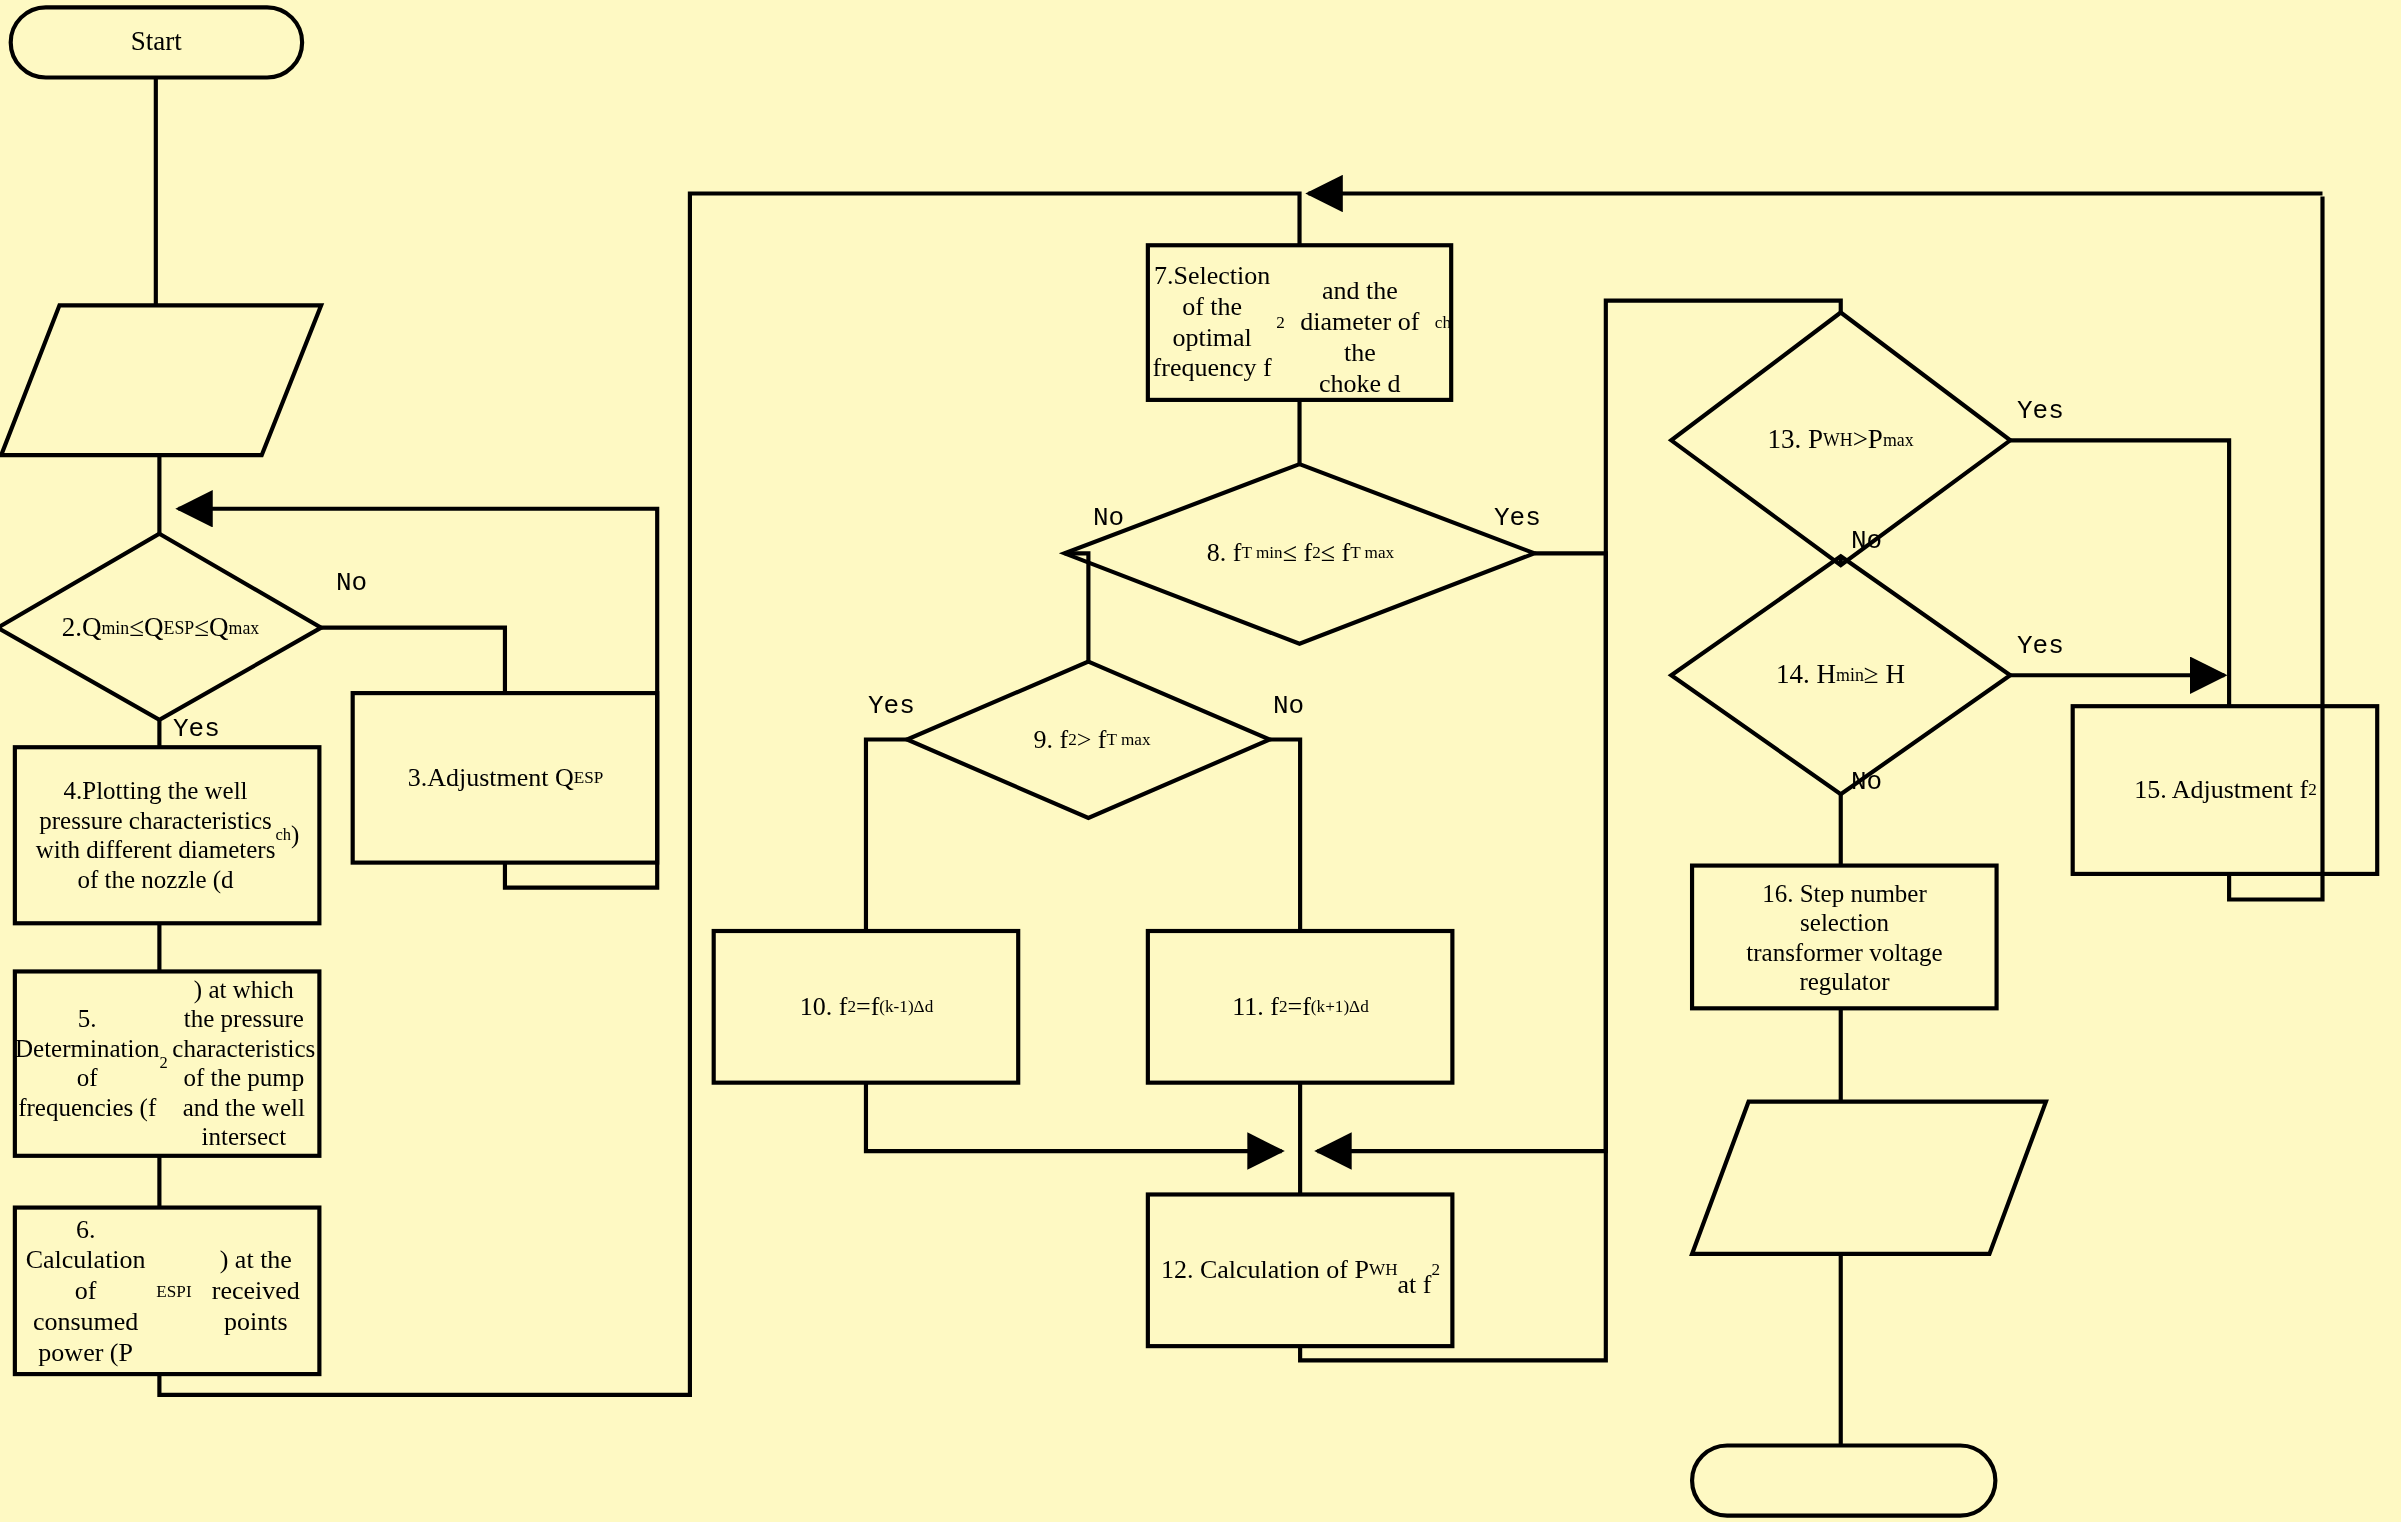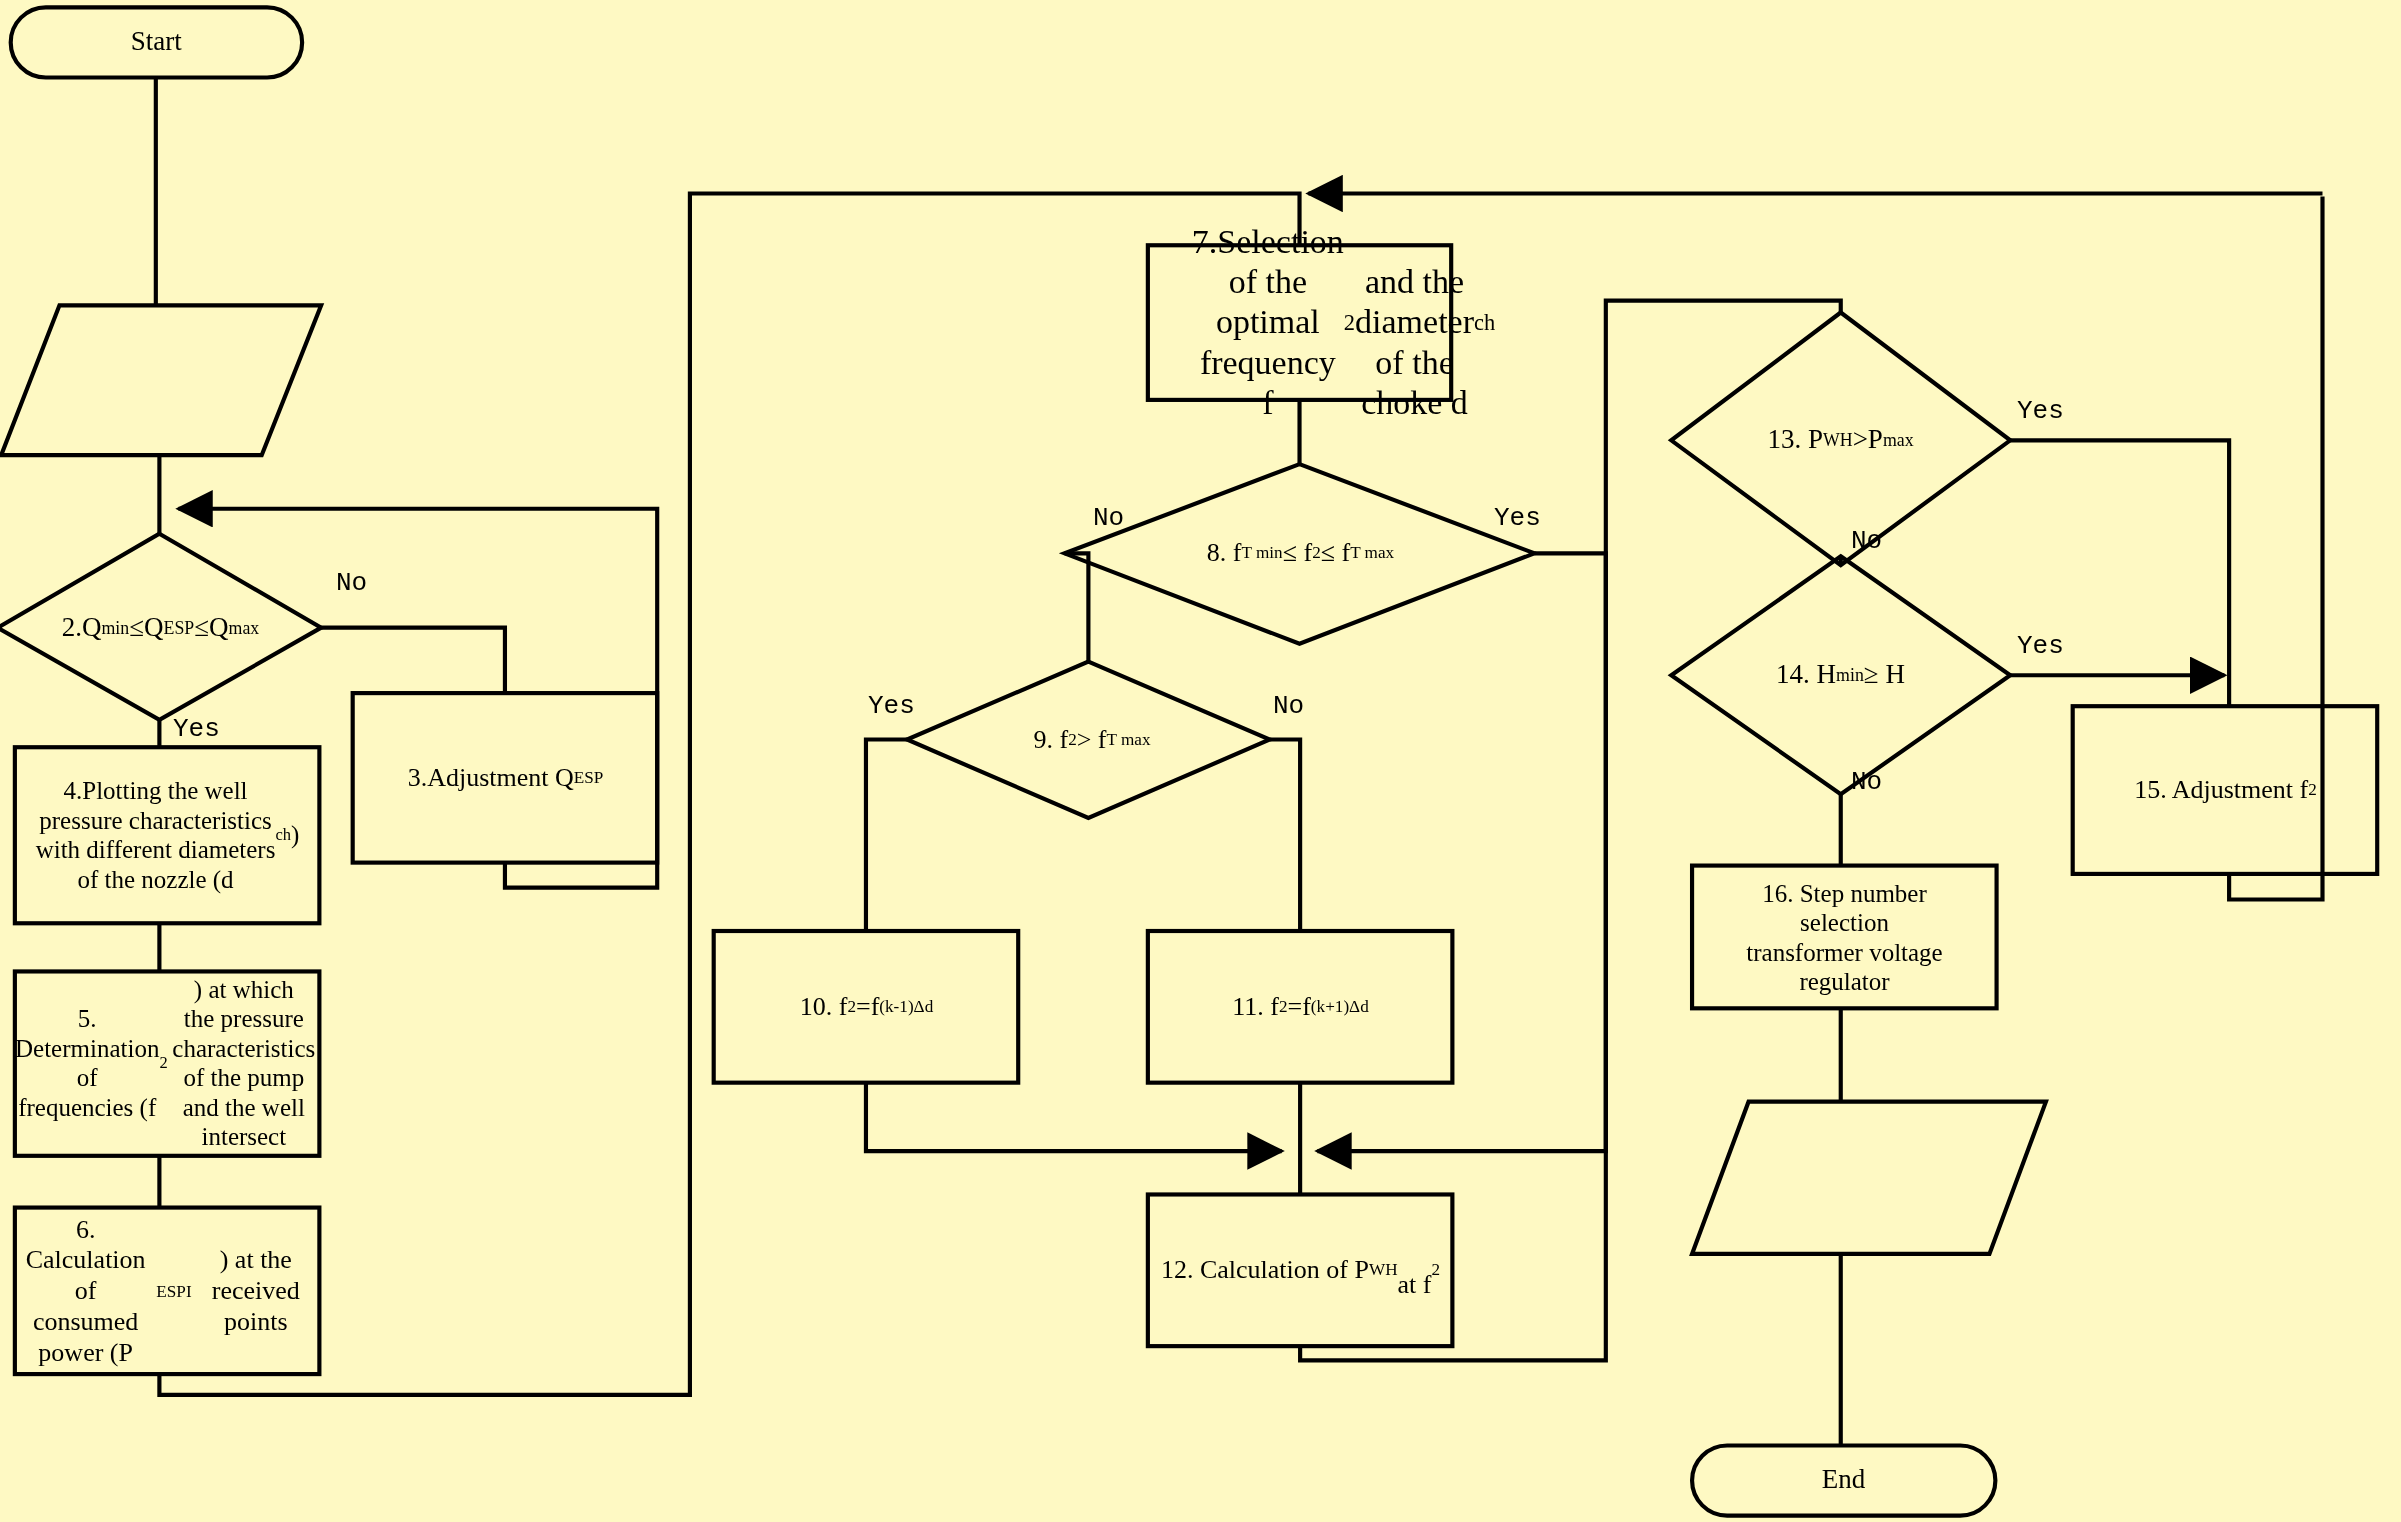--- a/index.html
+++ b/index.html
@@ -112,32 +112,31 @@
     </g>
   </svg>
 
   <div class="shape-text" style="left:10.7px;top:7.1px;width:291px;height:70px;font-size:27px;">Start</div>
   <div class="shape-text" style="left:12px;top:604px;width:297px;height:48px;font-size:27px;">2.Q<sub>min</sub>≤Q<sub>ESP</sub>≤Q<sub>max</sub></div>
   <div class="shape-text" style="left:353px;top:693px;width:305px;height:170px;font-size:26px;">3.Adjustment Q<sub>ESP</sub></div>
   <div class="shape-text" style="left:15px;top:747px;width:305px;height:176px;font-size:25px;">4.Plotting the well<br>pressure characteristics<br>with different diameters<br>of the nozzle (d<sub>ch</sub>)</div>
   <div class="shape-text" style="left:15px;top:971px;width:305px;height:184px;font-size:25px;">5. Determination of<br>frequencies (f<sub>2</sub>) at which<br>the pressure characteristics<br>of the pump and the well<br>intersect</div>
   <div class="shape-text" style="left:15px;top:1208px;width:305px;height:167px;font-size:26px;">6. Calculation of<br>consumed<br>power (P<sub>ESPI</sub>) at the<br>received points</div>
 
-  <div class="shape-text" style="left:1192px;top:245px;width:303px;height:155px;font-size:34px;">7.Selection of the<br>optimal frequency f<sub>2</sub><br>and the diameter of the<br>choke d<sub>ch</sub></div>
+  <div class="shape-text" style="left:1148px;top:245px;width:303px;height:155px;font-size:26px;">7.Selection of the<br>optimal frequency f<sub>2</sub><br>and the diameter of the<br>choke d<sub>ch</sub></div>
   <div class="shape-text" style="left:1098px;top:532px;width:405px;height:42px;font-size:26px;">8. f<sub>T min</sub> ≤ f<sub>2</sub> ≤ f<sub>T max</sub></div>
   <div class="shape-text" style="left:952px;top:719px;width:280px;height:42px;font-size:26px;">9. f<sub>2</sub>&gt; f<sub>T max</sub></div>
   <div class="shape-text" style="left:714px;top:931px;width:305px;height:152px;font-size:26px;">10. f<sub>2</sub>=f<sub>(k-1)Δd</sub></div>
   <div class="shape-text" style="left:1148px;top:931px;width:305px;height:152px;font-size:26px;">11. f<sub>2</sub>=f<sub>(k+1)Δd</sub></div>
   <div class="shape-text" style="left:1148px;top:1194px;width:305px;height:152px;font-size:26px;">12. Calculation of P<sub>WH</sub><br>at f<sub>2</sub></div>
 
   <div class="shape-text" style="left:1695px;top:419px;width:291px;height:42px;font-size:27px;">13. P<sub>WH</sub>&gt;P<sub>max</sub></div>
   <div class="shape-text" style="left:1695px;top:654px;width:291px;height:42px;font-size:27px;">14. H<sub>min</sub> ≥ H</div>
   <div class="shape-text" style="left:2073px;top:706px;width:305px;height:168px;font-size:26px;">15. Adjustment f<sub>2</sub></div>
   <div class="shape-text" style="left:1692px;top:866px;width:305px;height:143px;font-size:25px;">16. Step number<br>selection<br>transformer voltage<br>regulator</div>
-  <div class="shape-text" style="left:1692px;top:1445px;width:303px;height:70px;font-size:27px;">End</div>
 
   <div class="edge-label" style="left:336px;top:568px;">No</div>
   <div class="edge-label" style="left:173px;top:714px;">Yes</div>
   <div class="edge-label" style="left:1093px;top:503px;">No</div>
   <div class="edge-label" style="left:1494px;top:503px;">Yes</div>
   <div class="edge-label" style="left:868px;top:691px;">Yes</div>
   <div class="edge-label" style="left:1273px;top:691px;">No</div>
   <div class="edge-label" style="left:2017px;top:396px;">Yes</div>
   <div class="edge-label" style="left:1851px;top:526px;">No</div>
   <div class="edge-label" style="left:2017px;top:631px;">Yes</div>

